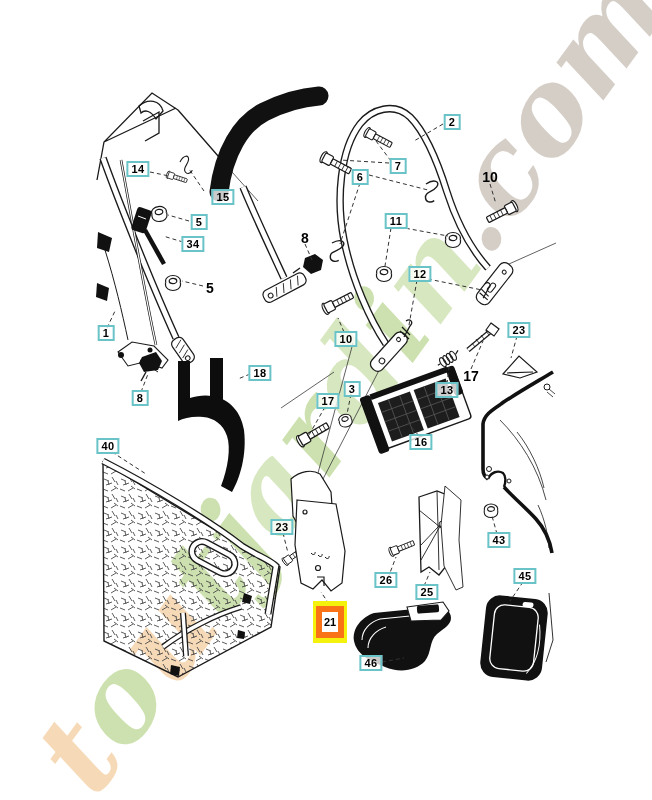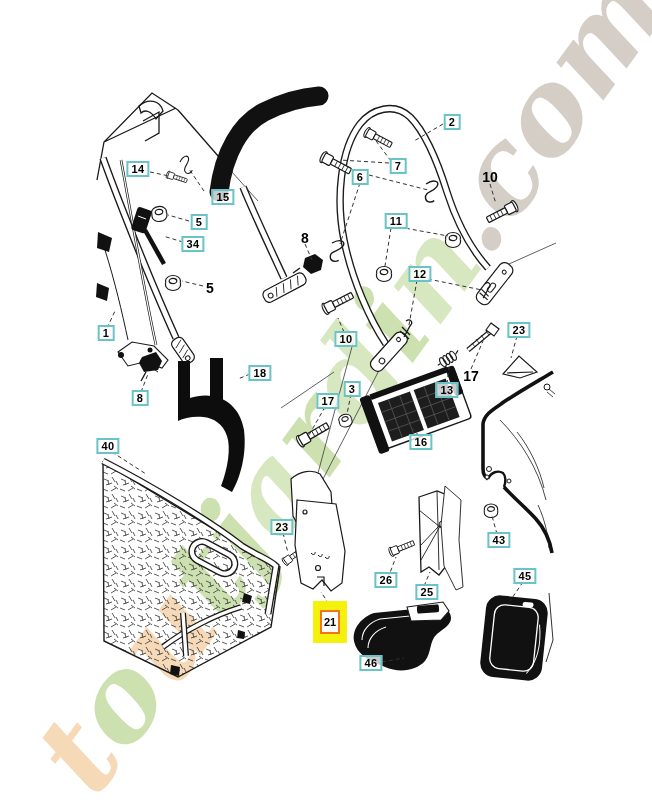--- a/index.html
+++ b/index.html
@@ -7,21 +7,21 @@
          font-family:"Liberation Sans",sans-serif;}
   #art{position:absolute;left:0;top:0;}
   
   .lb{position:absolute;transform:translate(-50%,-50%);background:rgba(255,255,255,.78);
       border:2px solid var(--teal,#6ac3c7);color:#000;font:bold 11px/12px "Liberation Sans",sans-serif;
       padding:0 3px;letter-spacing:.5px;white-space:nowrap;}
   .lp{position:absolute;transform:translate(-50%,-50%);color:#000;
       font:bold 14px/15px "Liberation Sans",sans-serif;background:transparent;}
   .hl{position:absolute;transform:translate(-50%,-50%);width:34px;height:42px;
       background:var(--yellow,#f4f10c);display:flex;align-items:center;justify-content:center;}
-  .hl-in{background:#fff;border:2px solid #f97316;color:#000;
+  .hl-in{background:#fff;border:6px solid #f97316;color:#000;
          font:bold 11px/12px "Liberation Sans",sans-serif;padding:4px 2px;}
 </style>
 </head>
 <body>
 
 <div id="stage" style="--teal: #6ac3c7; --yellow: #f4f10c;">
 
 <svg id="art" width="652" height="800" viewBox="0 0 652 800" xmlns="http://www.w3.org/2000/svg">
   <defs>
     <pattern id="hatch" width="17" height="17" patternUnits="userSpaceOnUse">

